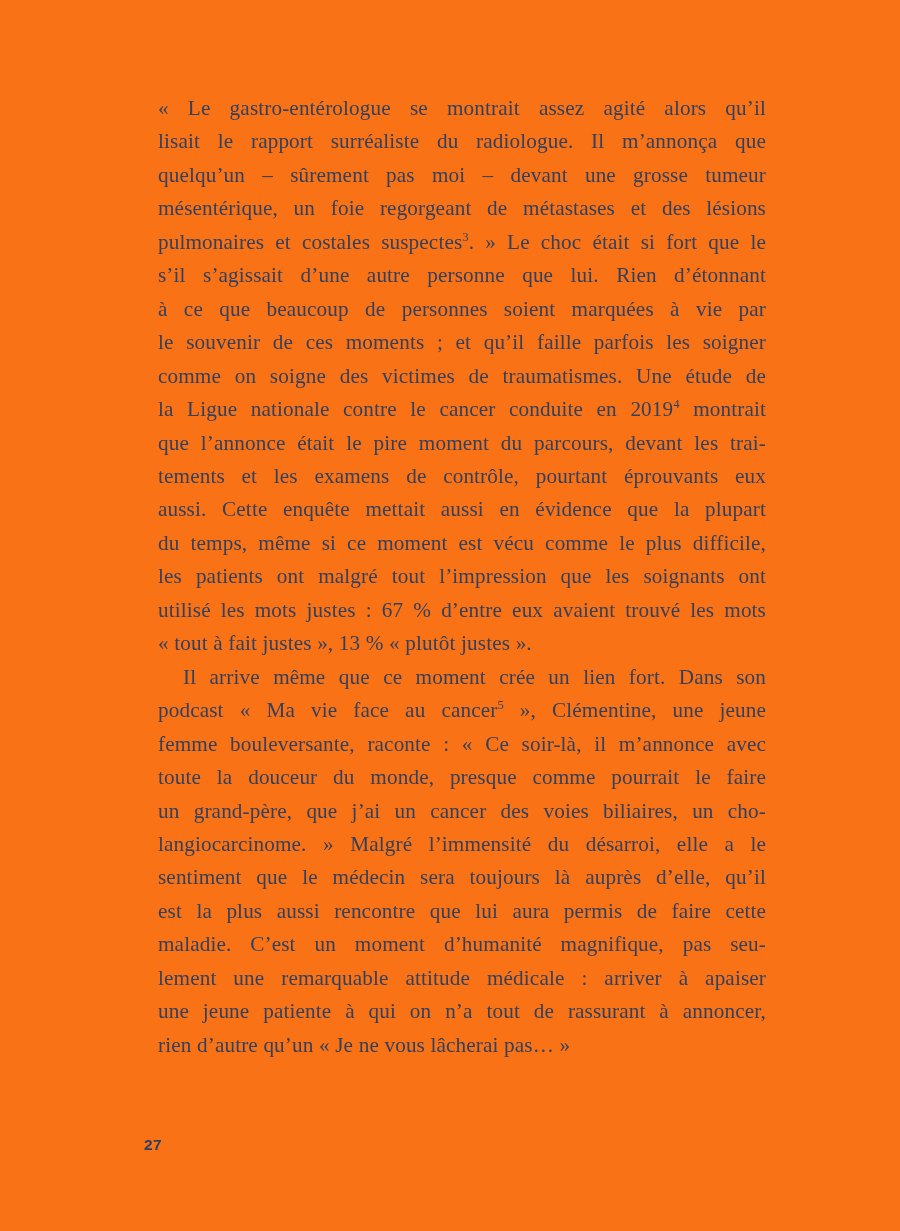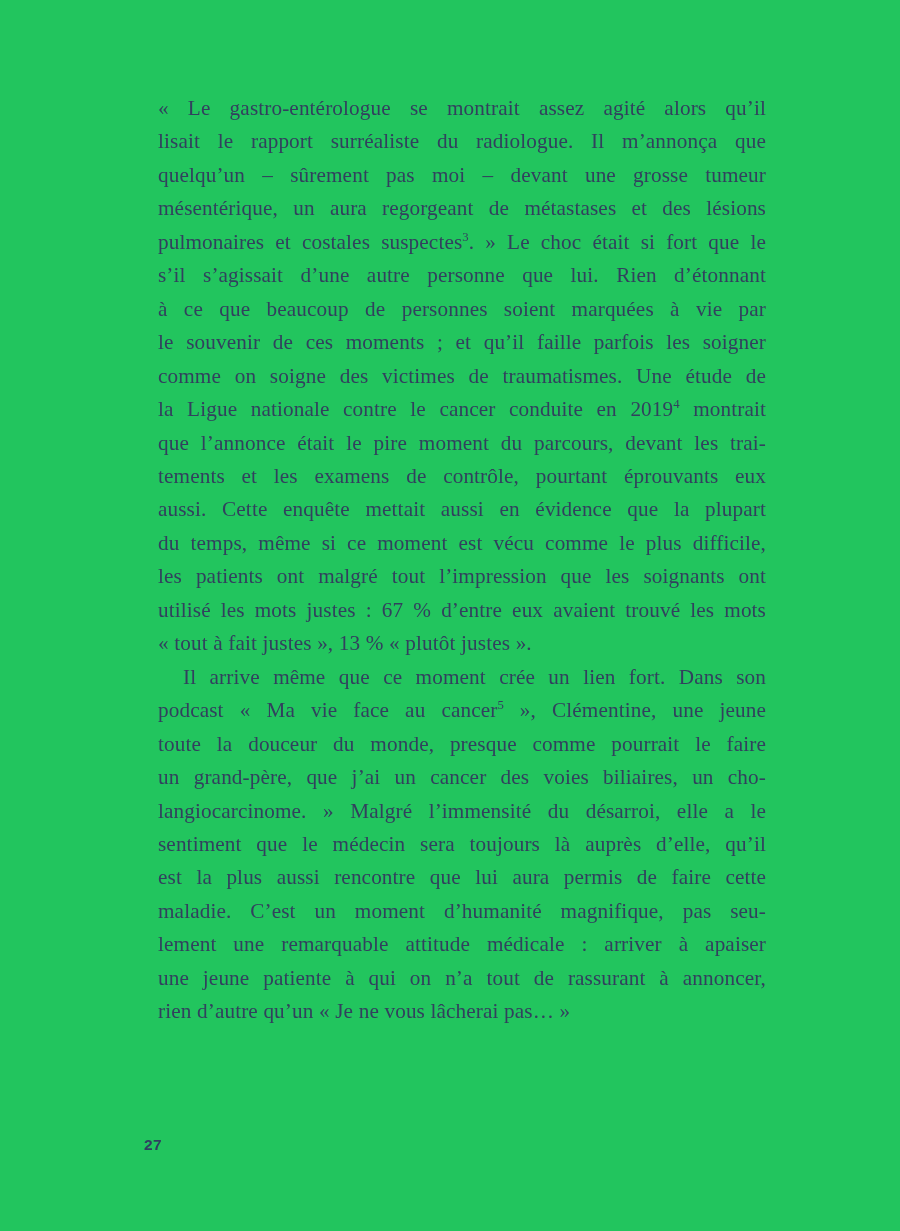--- a/index.html
+++ b/index.html
@@ -13,21 +13,21 @@
     height: 1231px;
     position: relative;
     overflow: hidden;
     font-family: "Liberation Serif", "DejaVu Serif", serif;
     -webkit-font-smoothing: antialiased;
   }
 
   .page {
     position: absolute;
     inset: 0;
-    background: #22c55e;
+    background: #f97316;
   }
 
   .text-block {
     position: absolute;
     left: 158px;
     top: 92px;
     width: 608px;
   }
 
   .para {
@@ -86,39 +86,40 @@
 <body>
 
 <div class="page">
 
   <div class="text-block">
 
     <p class="para">
       <span class="ln">« Le gastro-entérologue se montrait assez agité alors qu’il</span>
       <span class="ln">lisait le rapport surréaliste du radiologue. Il m’annonça que</span>
       <span class="ln">quelqu’un – sûrement pas moi – devant une grosse tumeur</span>
-      <span class="ln">mésentérique, un aura regorgeant de métastases et des lésions</span>
+      <span class="ln">mésentérique, un foie regorgeant de métastases et des lésions</span>
       <span class="ln">pulmonaires et costales suspectes<sup class="fn">3</sup>. » Le choc était si fort que le</span>
       <span class="ln">s’il s’agissait d’une autre personne que lui. Rien d’étonnant</span>
       <span class="ln">à ce que beaucoup de personnes soient marquées à vie par</span>
       <span class="ln">le souvenir de ces moments ; et qu’il faille parfois les soigner</span>
       <span class="ln">comme on soigne des victimes de traumatismes. Une étude de</span>
       <span class="ln">la Ligue nationale contre le cancer conduite en 2019<sup class="fn">4</sup> montrait</span>
       <span class="ln">que l’annonce était le pire moment du parcours, devant les trai-</span>
       <span class="ln">tements et les examens de contrôle, pourtant éprouvants eux</span>
       <span class="ln">aussi. Cette enquête mettait aussi en évidence que la plupart</span>
       <span class="ln">du temps, même si ce moment est vécu comme le plus difficile,</span>
       <span class="ln">les patients ont malgré tout l’impression que les soignants ont</span>
       <span class="ln">utilisé les mots justes : 67 % d’entre eux avaient trouvé les mots</span>
       <span class="ln last">« tout à fait justes », 13 % « plutôt justes ».</span>
     </p>
 
     <p class="para">
       <span class="ln indent">Il arrive même que ce moment crée un lien fort. Dans son</span>
       <span class="ln">podcast « Ma vie face au cancer<sup class="fn">5</sup> », Clémentine, une jeune</span>
+      <span class="ln">femme bouleversante, raconte : « Ce soir-là, il m’annonce avec</span>
       <span class="ln">toute la douceur du monde, presque comme pourrait le faire</span>
       <span class="ln">un grand-père, que j’ai un cancer des voies biliaires, un cho-</span>
       <span class="ln">langiocarcinome. » Malgré l’immensité du désarroi, elle a le</span>
       <span class="ln">sentiment que le médecin sera toujours là auprès d’elle, qu’il</span>
       <span class="ln">est la plus aussi rencontre que lui aura permis de faire cette</span>
       <span class="ln">maladie. C’est un moment d’humanité magnifique, pas seu-</span>
       <span class="ln">lement une remarquable attitude médicale : arriver à apaiser</span>
       <span class="ln">une jeune patiente à qui on n’a tout de rassurant à annoncer,</span>
       <span class="ln last">rien d’autre qu’un « Je ne vous lâcherai pas… »</span>
     </p>

